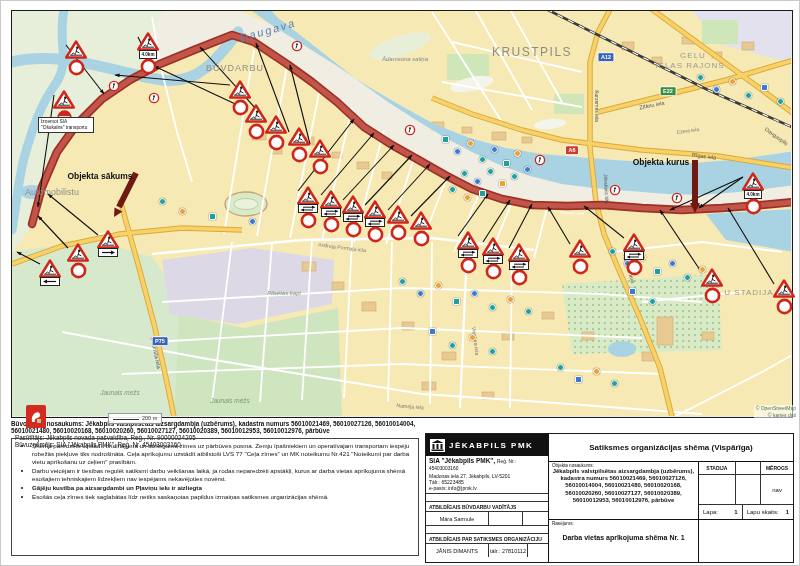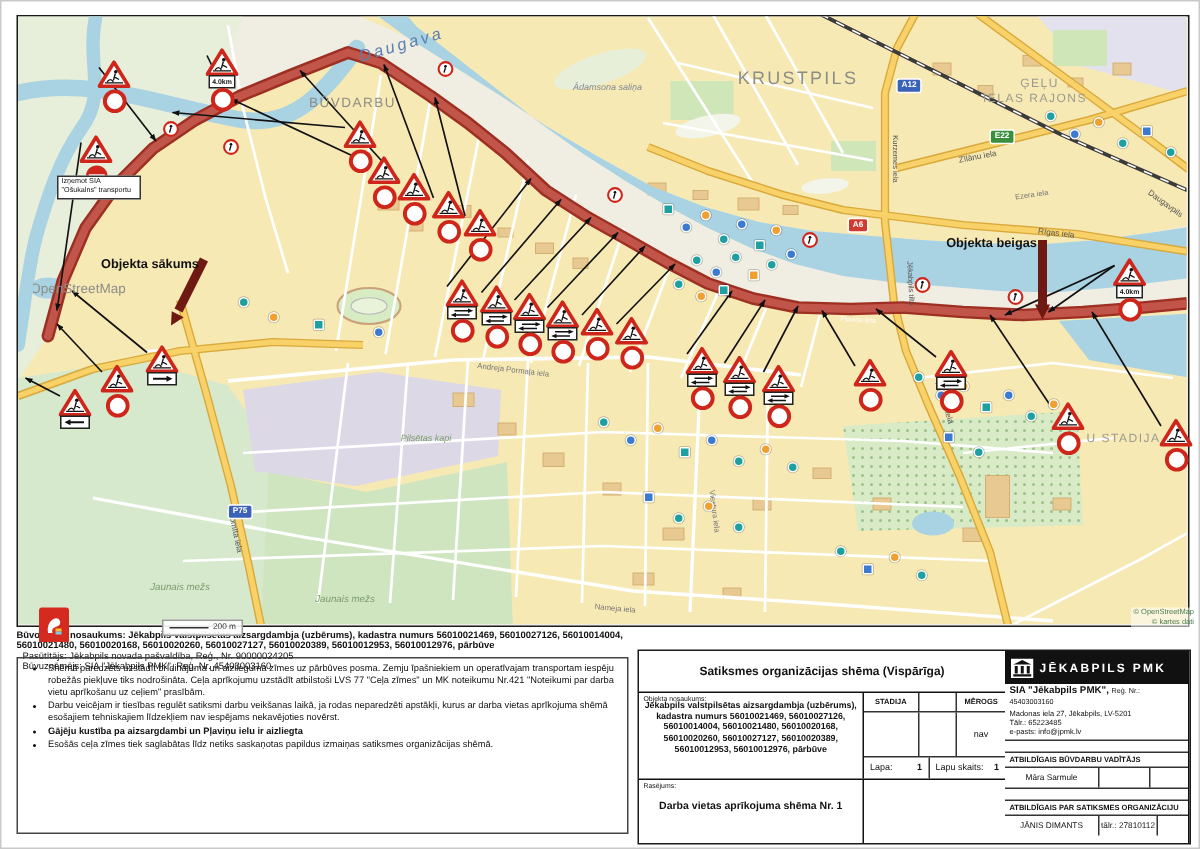--- a/index.html
+++ b/index.html
@@ -602,24 +602,24 @@
         <svg width="17" height="17">
           <circle cx="8.5" cy="8.5" r="6.6" fill="#fff" stroke="#cf261b" stroke-width="2.6"></circle>
         </svg>
       </div>
       <div class="lbl" style="left: 246px; top: 11px; font-size: 11px; color: rgb(90, 127, 174); font-style: italic; letter-spacing: 2px; transform: translate(-50%, -50%) rotate(-16deg); z-index: 3;">Daugava</div>
       <div class="lbl" style="left: 510px; top: 32px; font-size: 12px; color: rgb(141, 141, 136); letter-spacing: 1.5px; transform: translate(-50%, -50%); z-index: 3;">KRUSTPILS</div>
       <div class="lbl" style="left: 213px; top: 49px; font-size: 9px; color: rgb(141, 141, 136); letter-spacing: 1px; transform: translate(-50%, -50%); z-index: 3;">BŪVDARBU</div>
       <div class="lbl" style="left: 671px; top: 36px; font-size: 8px; color: rgb(154, 154, 147); letter-spacing: 1px; transform: translate(-50%, -50%); z-index: 3;">ĢEĻU</div>
       <div class="lbl" style="left: 668px; top: 46px; font-size: 8px; color: rgb(154, 154, 147); letter-spacing: 1px; transform: translate(-50%, -50%); z-index: 3;">IELAS RAJONS</div>
       <div class="lbl" style="left: 727px; top: 273px; font-size: 8px; color: rgb(154, 154, 147); letter-spacing: 1px; transform: translate(-50%, -50%); z-index: 3;">U STADIJA</div>
-      <div class="lbl" style="left: 30px; top: 173px; font-size: 9px; color: rgb(141, 141, 136); transform: translate(-50%, -50%); z-index: 3;">OpenStreetMap</div>
+      <div class="lbl" style="left: 30px; top: 173px; font-size: 9px; color: rgb(141, 141, 136); transform: translate(-50%, -50%); z-index: 3;">Automobilistu</div>
       <div class="lbl" style="left: 383px; top: 39px; font-size: 6px; color: rgb(127, 138, 153); font-style: italic; transform: translate(-50%, -50%); z-index: 3;">Ādamsona saliņa</div>
       <div class="lbl" style="left: 78px; top: 156px; font-size: 8.5px; color: rgb(17, 17, 17); font-weight: bold; transform: translate(-50%, -50%); z-index: 3;">Objekta sākums</div>
-      <div class="lbl" style="left: 639px; top: 142px; font-size: 8.5px; color: rgb(17, 17, 17); font-weight: bold; transform: translate(-50%, -50%); z-index: 3;">Objekta beigas</div>
+      <div class="lbl" style="left: 639px; top: 142px; font-size: 8.5px; color: rgb(17, 17, 17); font-weight: bold; transform: translate(-50%, -50%); z-index: 3;">Objekta kurus</div>
       <div class="lbl" style="left: 682px; top: 137px; font-size: 5.5px; color: rgb(85, 85, 85); transform: translate(-50%, -50%) rotate(7deg); z-index: 3;">Rīgas iela</div>
       <div class="lbl" style="left: 630px; top: 86px; font-size: 5.5px; color: rgb(85, 85, 85); transform: translate(-50%, -50%) rotate(-11deg); z-index: 3;">Zīlānu iela</div>
       <div class="lbl" style="left: 666px; top: 111px; font-size: 5px; color: rgb(119, 119, 119); transform: translate(-50%, -50%) rotate(-8deg); z-index: 3;">Ezera iela</div>
       <div class="lbl" style="left: 574px; top: 86px; font-size: 5px; color: rgb(85, 85, 85); transform: translate(-50%, -50%) rotate(90deg); z-index: 3;">Kurzemes iela</div>
       <div class="lbl" style="left: 584px; top: 169px; font-size: 5px; color: rgb(85, 85, 85); transform: translate(-50%, -50%) rotate(87deg); z-index: 3;">Jēkabpils tilts</div>
       <div class="lbl" style="left: 606px; top: 249px; font-size: 5.5px; color: rgb(85, 85, 85); transform: translate(-50%, -50%) rotate(72deg); z-index: 3;">Neretas iela</div>
       <div class="lbl" style="left: 550px; top: 194px; font-size: 4.6px; color: rgb(255, 255, 255); transform: translate(-50%, -50%) rotate(3deg); z-index: 3;">Pļaviņu iela</div>
       <div class="lbl" style="left: 320px; top: 228px; font-size: 5.2px; color: rgb(119, 119, 119); transform: translate(-50%, -50%) rotate(7deg); z-index: 3;">Andreja Pormaļa iela</div>
       <div class="lbl" style="left: 388px; top: 387px; font-size: 5.2px; color: rgb(119, 119, 119); transform: translate(-50%, -50%) rotate(5deg); z-index: 3;">Nameja iela</div>
       <div class="lbl" style="left: 453px; top: 321px; font-size: 5.2px; color: rgb(119, 119, 119); transform: translate(-50%, -50%) rotate(83deg); z-index: 3;">Viestura iela</div>
@@ -695,59 +695,20 @@
 <div id="notes-box">
   <ul id="notes-list">
       <li>Shēmā paredzēts uzstādīt brīdinājuma un aizlieguma zīmes uz pārbūves posma. Zemju īpašniekiem un operatīvajam transportam iespēju robežās piekļuve tiks nodrošināta. Ceļa aprīkojumu uzstādīt atbilstoši LVS 77 "Ceļa zīmes" un MK noteikumu Nr.421 "Noteikumi par darba vietu aprīkošanu uz ceļiem" prasībām.</li>
       <li>Darbu veicējam ir tiesības regulēt satiksmi darbu veikšanas laikā, ja rodas neparedzēti apstākļi, kurus ar darba vietas aprīkojuma shēmā esošajiem tehniskajiem līdzekļiem nav iespējams nekavējoties novērst.</li>
       <li class="bold">Gājēju kustība pa aizsargdambi un Pļaviņu ielu ir aizliegta</li>
       <li>Esošās ceļa zīmes tiek saglabātas līdz netiks saskaņotas papildus izmaiņas satiksmes organizācijas shēmā.</li>
     </ul>
 </div>
 
 <div id="tb">
-  <div id="tb-right">
-    <div id="tb-title">Satiksmes organizācijas shēma (Vispārīga)</div>
-    <div id="tb-mid">
-      <div id="obj-cell">
-        <div class="k">Objekta nosaukums:</div>
-        <div class="v">Jēkabpils valstpilsētas aizsargdambja (uzbērums), kadastra numurs 56010021469, 56010027126, 56010014004, 56010021480, 56010020168, 56010020260, 56010027127, 56010020389, 56010012953, 56010012976, pārbūve</div>
-      </div>
-      <div id="stadija-grid">
-        <div id="stadija-hdr">
-          <div style="width:38%">STADIJA</div>
-          <div style="width:26%"></div>
-          <div style="flex:1;border-right:none">MĒROGS</div>
-        </div>
-        <div id="stadija-body">
-          <div style="width:38%"></div>
-          <div style="width:26%"></div>
-          <div style="flex:1;border-right:none">nav</div>
-        </div>
-        <div id="lapa-row">
-          <div class="half" style="flex:0.82">
-            <span>Lapa:</span>
-            <b>1</b>
-          </div>
-          <div class="half" style="border-right:none">
-            <span>Lapu skaits:</span>
-            <b>1</b>
-          </div>
-        </div>
-      </div>
-    </div>
-    <div id="tb-bottom">
-      <div id="ras-cell">
-        <div class="k">Rasējums:</div>
-        <div class="v">Darba vietas aprīkojuma shēma Nr. 1</div>
-      </div>
-      <div style="flex:1"></div>
-    </div>
-  </div>
-
   <div id="tb-left">
     <div id="logo-bar">
       <svg width="15" height="13" viewBox="0 0 15 13">
         <rect x="0" y="0" width="15" height="13" fill="#fff"></rect>
         <polygon points="7.5,1 1.5,4 13.5,4" fill="#111"></polygon>
         <rect x="2.5" y="5" width="2" height="5" fill="#111"></rect>
           <rect x="6.5" y="5" width="2" height="5" fill="#111"></rect>
           <rect x="10.5" y="5" width="2" height="5" fill="#111"></rect>
         <rect x="1.5" y="10.5" width="12" height="1.5" fill="#111"></rect>
       </svg>
@@ -768,13 +729,52 @@
       <div style="flex:1;border-right:none"></div>
     </div>
     <div class="spacer" style="height:7px"></div>
     <div class="role-hdr" style="border-top:none">ATBILDĪGAIS PAR SATIKSMES ORGANIZĀCIJU</div>
     <div class="person-row" style="border-bottom:none">
       <div style="width:62px">JĀNIS DIMANTS</div>
       <div style="width:38px">tālr.: 27810112</div>
       <div style="flex:1;border-right:none"></div>
     </div>
   </div>
+
+  <div id="tb-right">
+    <div id="tb-title">Satiksmes organizācijas shēma (Vispārīga)</div>
+    <div id="tb-mid">
+      <div id="obj-cell">
+        <div class="k">Objekta nosaukums:</div>
+        <div class="v">Jēkabpils valstpilsētas aizsargdambja (uzbērums), kadastra numurs 56010021469, 56010027126, 56010014004, 56010021480, 56010020168, 56010020260, 56010027127, 56010020389, 56010012953, 56010012976, pārbūve</div>
+      </div>
+      <div id="stadija-grid">
+        <div id="stadija-hdr">
+          <div style="width:38%">STADIJA</div>
+          <div style="width:26%"></div>
+          <div style="flex:1;border-right:none">MĒROGS</div>
+        </div>
+        <div id="stadija-body">
+          <div style="width:38%"></div>
+          <div style="width:26%"></div>
+          <div style="flex:1;border-right:none">nav</div>
+        </div>
+        <div id="lapa-row">
+          <div class="half" style="flex:0.82">
+            <span>Lapa:</span>
+            <b>1</b>
+          </div>
+          <div class="half" style="border-right:none">
+            <span>Lapu skaits:</span>
+            <b>1</b>
+          </div>
+        </div>
+      </div>
+    </div>
+    <div id="tb-bottom">
+      <div id="ras-cell">
+        <div class="k">Rasējums:</div>
+        <div class="v">Darba vietas aprīkojuma shēma Nr. 1</div>
+      </div>
+      <div style="flex:1"></div>
+    </div>
+  </div>
 </div>
 
 </body></html>

